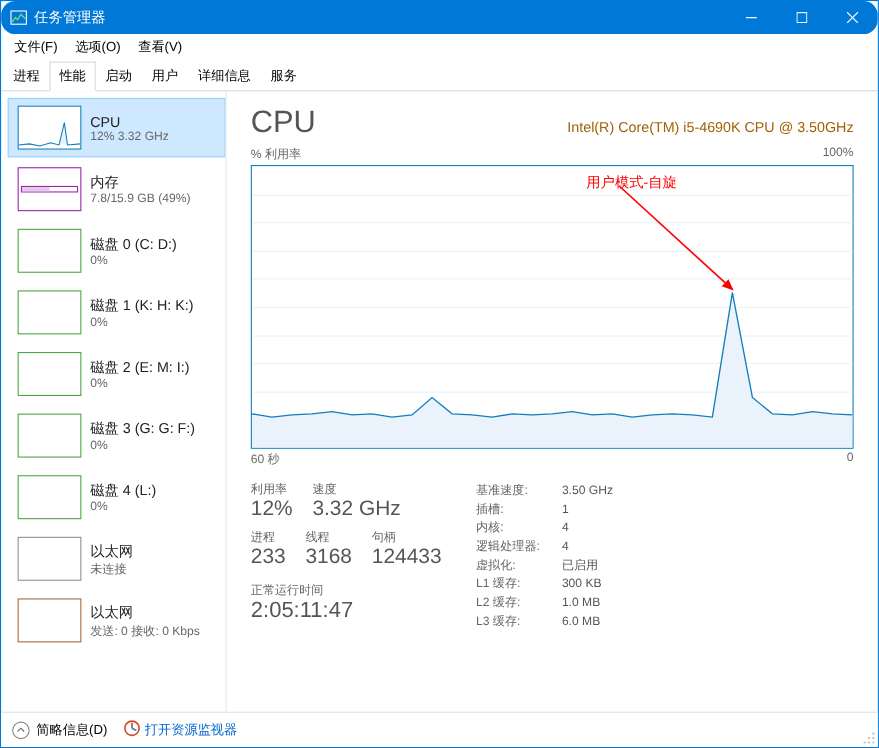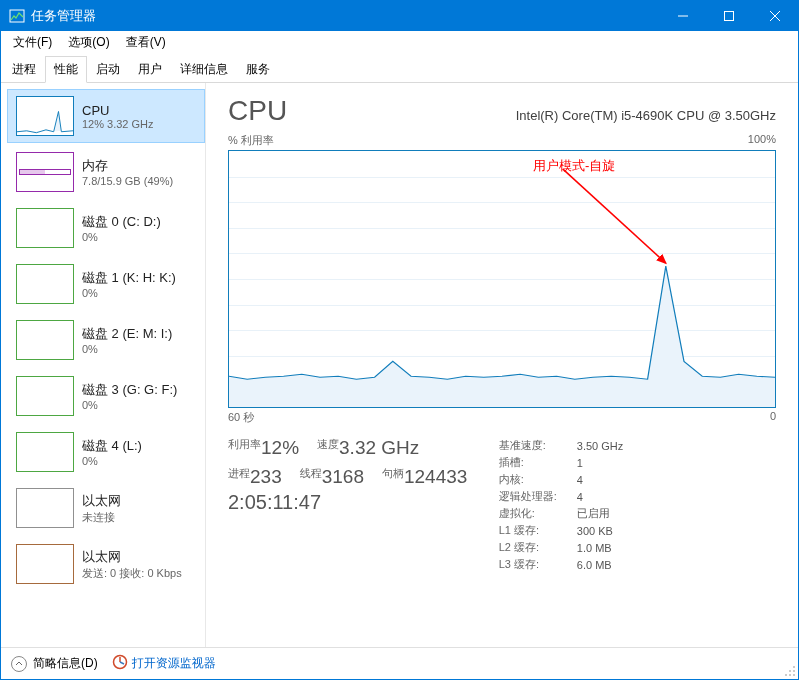--- a/index.html
+++ b/index.html
@@ -1,19 +1,19 @@
 <!DOCTYPE html>
 <html><head>
 <meta charset="utf-8">
 <style>
   * { box-sizing: border-box; margin: 0; padding: 0; }
   body { font-family: "Microsoft YaHei", "Segoe UI", sans-serif; font-size: 12px; background: #fff; width: 799px; height: 680px; overflow: hidden; border: 1px solid #0078d7; position: relative; }
 
   
-  .titlebar { height: 30px; background: #0078d7; color: #fff; display: flex; align-items: center; padding-left: 8px; }
+  .titlebar { height: 30px; background: #0078d7; color: #fff; display: flex; align-items: center; padding-left: 8px; border-radius: 13px; }
   .titlebar .icon-box { width: 16px; height: 16px; margin-right: 6px; display: inline-flex; align-items: center; justify-content: center; }
   .titlebar .title-text { font-size: 13px; flex: 1; }
   .titlebar .win-controls { display: flex; height: 100%; }
   .titlebar .win-btn { width: 46px; height: 30px; display: flex; align-items: center; justify-content: center; cursor: default; }
 
   
   .menubar { height: 22px; display: flex; align-items: center; padding: 0 4px; font-size: 12px; }
   .menubar span { padding: 2px 8px; cursor: default; }
 
   
@@ -39,38 +39,38 @@
 
   
   .thumb-cpu svg { position: absolute; inset: 0; }
   .thumb-mem-fill { position: absolute; left: 2px; top: 16px; right: 2px; bottom: 16px; border: 1px solid #952aab; }
   .thumb-mem-fill::before { content: ""; position: absolute; left: 0; top: 0; bottom: 0; width: 49%; background: #e6c8ec; }
 
   
   .detail { flex: 1; padding: 12px 22px 8px 22px; position: relative; }
   .detail-header { display: flex; align-items: baseline; justify-content: space-between; margin-bottom: 6px; }
   .detail-header h1 { font-size: 28px; font-weight: 400; color: #555; }
-  .detail-header .cpu-model { font-size: 13px; color: #404040; }
+  .detail-header .cpu-model { font-size: 13px; color: #a16207; }
 
   .chart-labels { display: flex; justify-content: space-between; font-size: 11px; color: #666; margin-bottom: 2px; }
 
   .chart { height: 258px; border: 1px solid #117dbb; position: relative; background: #fff; }
   .chart .gridline { position: absolute; left: 0; right: 0; border-top: 1px solid #e8f1f8; }
   .chart svg { position: absolute; inset: 0; width: 100%; height: 100%; }
 
   .chart-bottom-labels { display: flex; justify-content: space-between; font-size: 11px; color: #666; margin-top: 2px; margin-bottom: 12px; text-align: center; }
 
   
   .annot-text { position: absolute; color: #ff0000; font-size: 13px; pointer-events: none; }
 
   
   .stats-left { display: inline-block; vertical-align: top; }
   .stats-right { display: inline-block; vertical-align: top; margin-left: 28px; }
   .stats-left .row { display: flex; gap: 18px; margin-bottom: 2px; }
-  .stats-left .cell { display: flex; flex-direction: row; }
+  .stats-left .cell { display: flex; flex-direction: column; }
   .stats-left .cell .k { font-size: 11px; color: #666; }
   .stats-left .cell .v { font-size: 19px; color: #555; line-height: 1.2; }
   .uptime-label { font-size: 11px; color: #666; margin-top: 10px; }
   .uptime-val { font-size: 20px; color: #555; }
 
   .stats-right table { font-size: 11px; color: #555; border-collapse: collapse; }
   .stats-right td { padding: 1px 0; }
   .stats-right td.k { color: #666; padding-right: 20px; }
 
   
@@ -266,20 +266,21 @@
         </div>
         <div class="cell">
           <span class="k">线程</span>
           <span class="v">3168</span>
         </div>
         <div class="cell">
           <span class="k">句柄</span>
           <span class="v">124433</span>
         </div>
       </div>
+      <div class="uptime-label">正常运行时间</div>
       <div class="uptime-val">2:05:11:47</div>
     </div>
 
     <div class="stats-right">
       <table>
         <tbody>
             <tr>
               <td class="k">基准速度:</td>
               <td>3.50 GHz</td>
             </tr>

